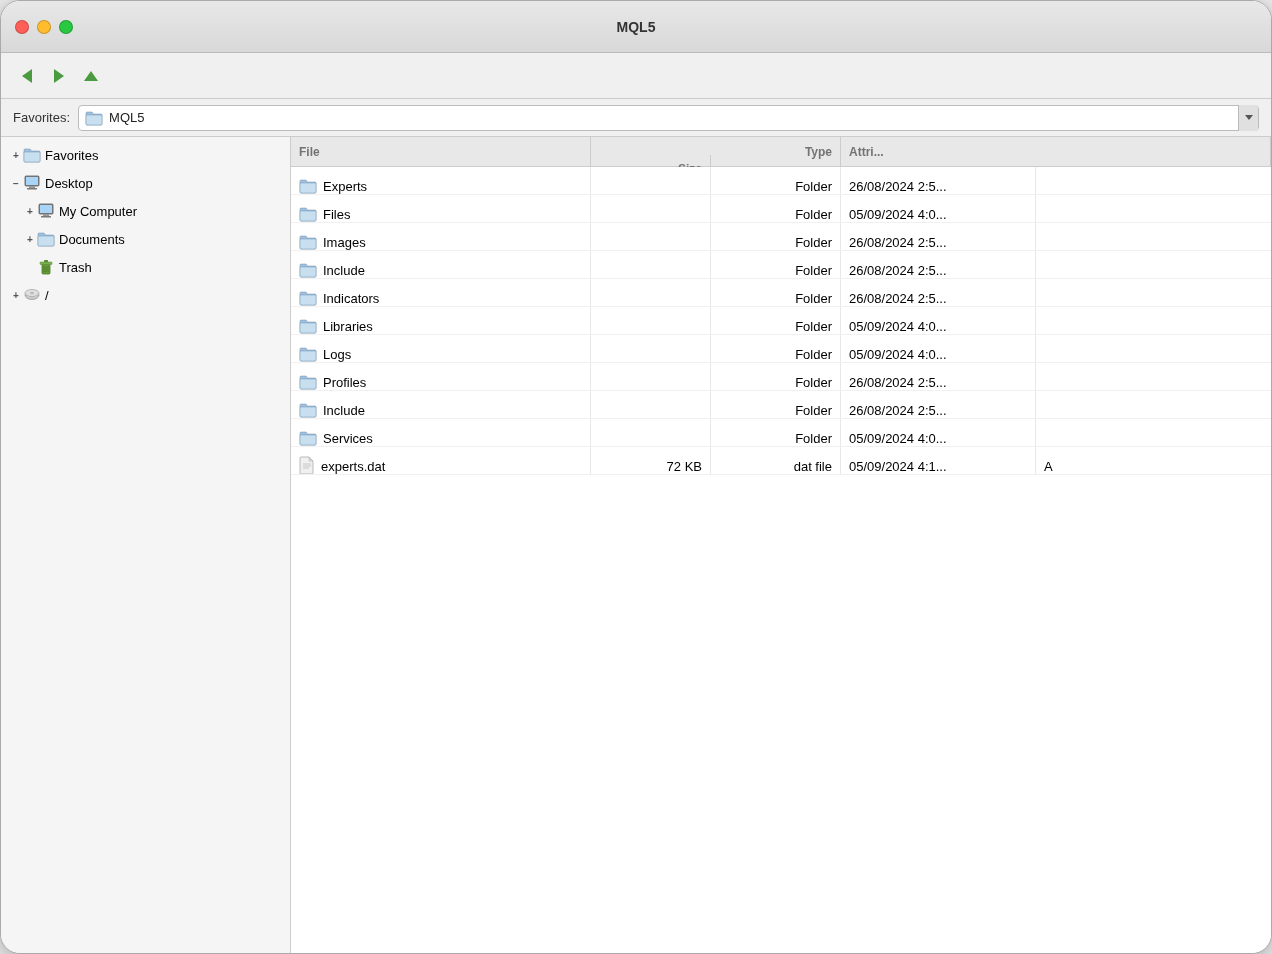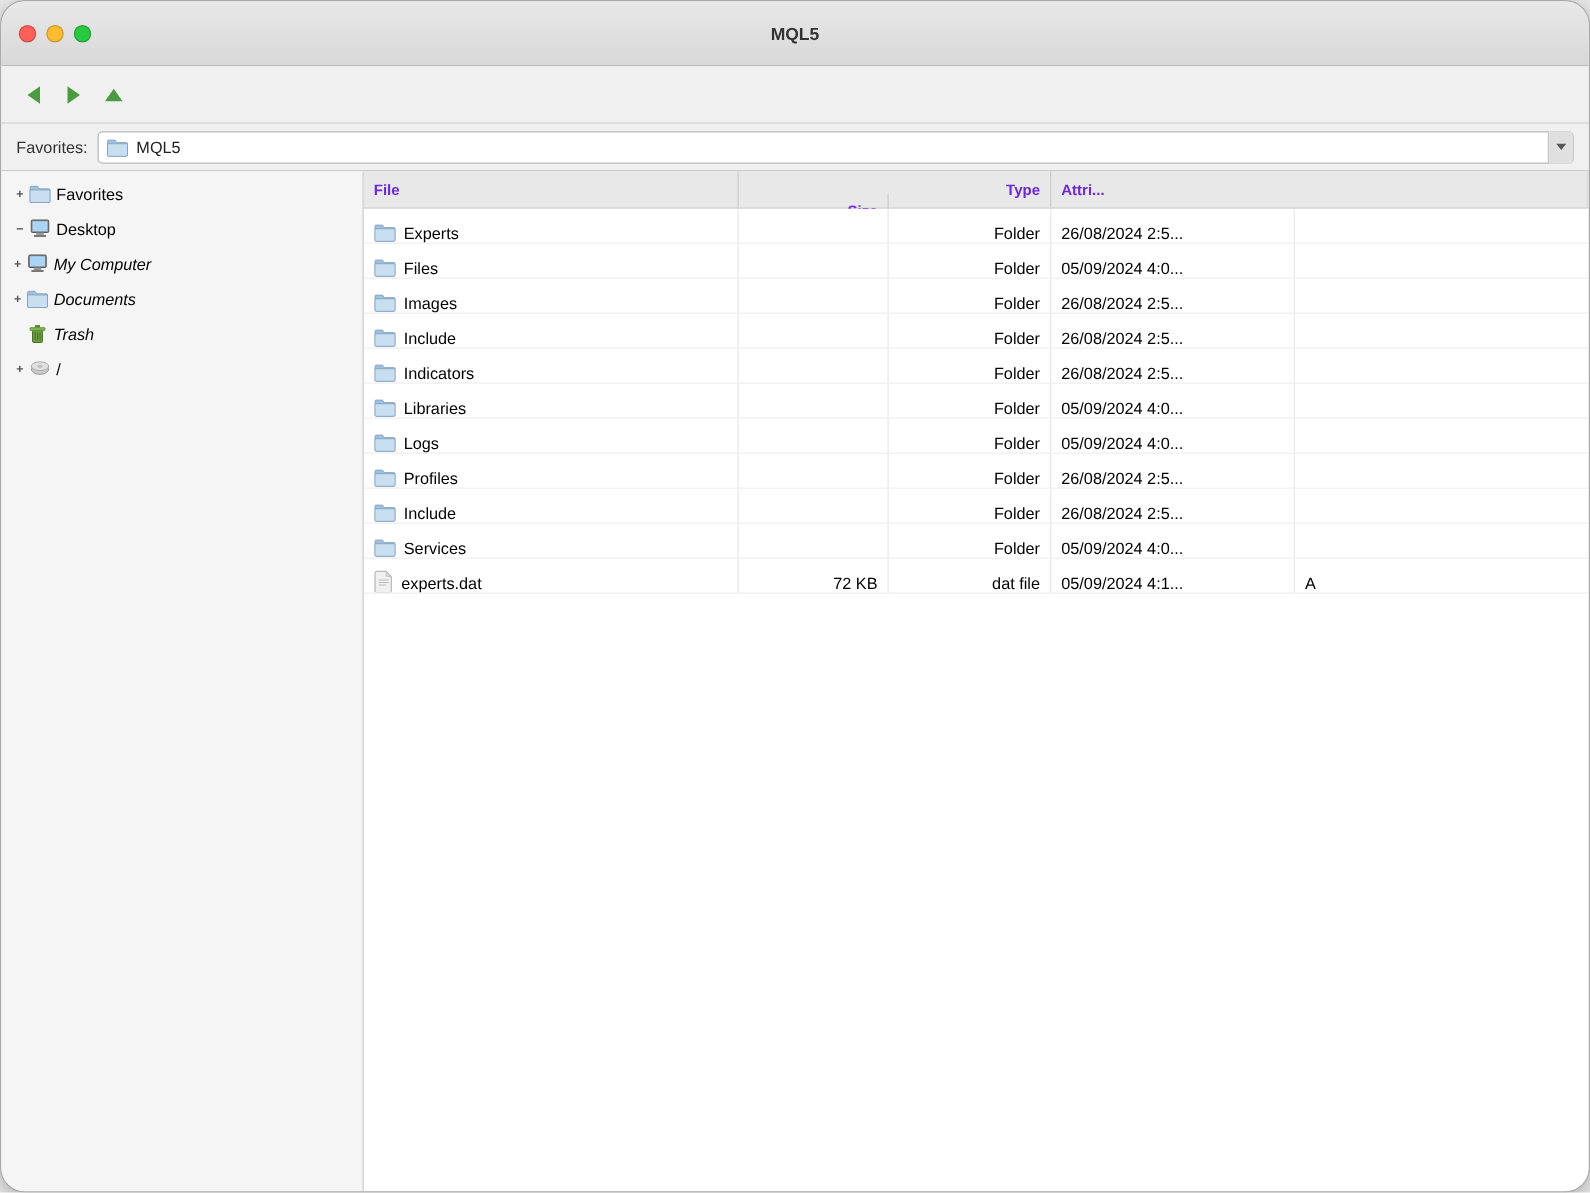--- a/index.html
+++ b/index.html
@@ -209,21 +209,21 @@
 
     .folder-icon-svg {
       width: 18px;
       height: 16px;
     }
     .tree-label {
       font-size: 13px;
     }
 
     .tree-indent-1 { padding-left: 8px; }
-    .tree-indent-2 { padding-left: 6px; font-style: italic; }
+    .tree-indent-2 { padding-left: 22px; }
 
     
     .file-area {
       flex: 1;
       display: flex;
       flex-direction: column;
       overflow: hidden;
     }
 
     .file-header {
@@ -236,21 +236,21 @@
     }
 
     .col-header {
       display: flex;
       align-items: center;
       height: 100%;
       border-right: 1px solid #ccc;
       padding: 0 8px;
       font-size: 12px;
       font-weight: 600;
-      color: #6d28d9;
+      color: #737373;
       cursor: pointer;
       user-select: none;
     }
 
     .col-file { width: 300px; }
     .col-size { width: 120px; justify-content: flex-end; margin-top: 35px; }
     .col-type { width: 130px; justify-content: flex-end; }
     .col-modified { width: 195px; }
     .col-attri { flex: 1; }
 

